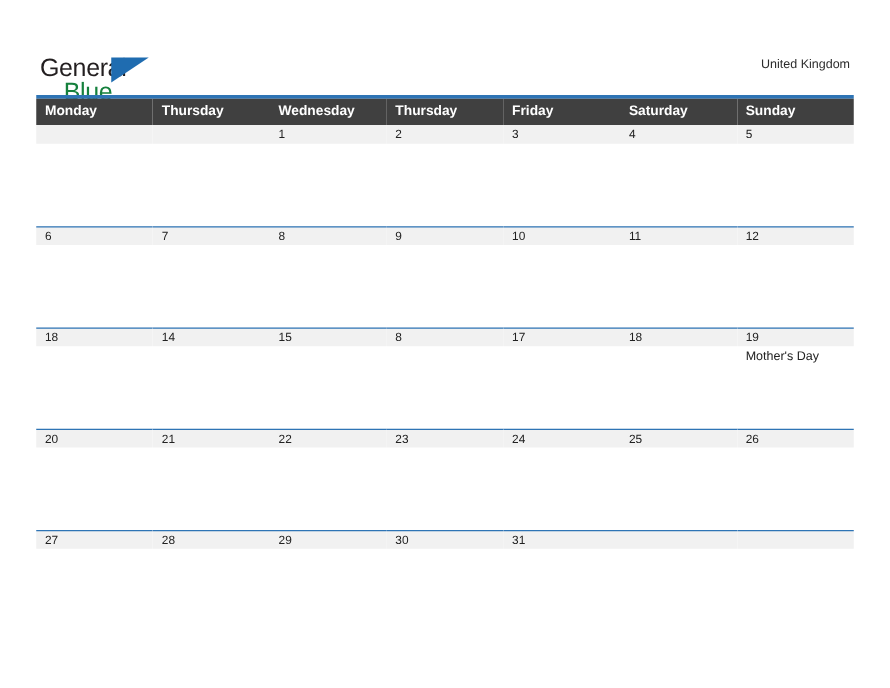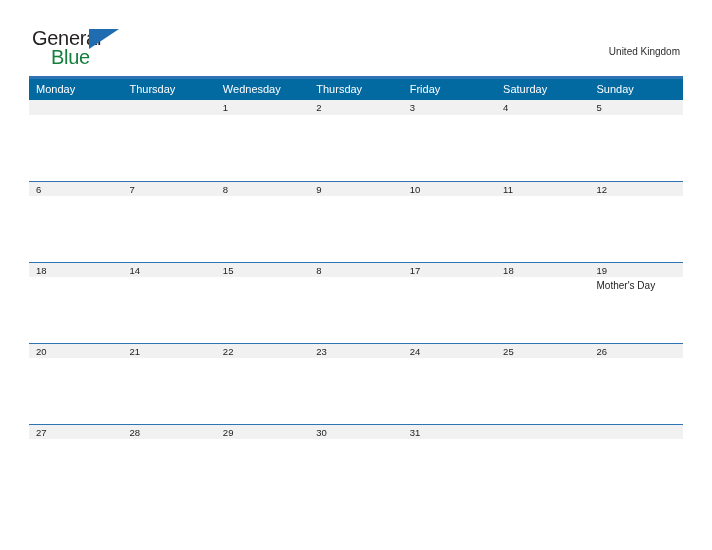--- a/index.html
+++ b/index.html
@@ -25,21 +25,21 @@
   
   .topbar {
     position: relative;
     height: 62px;
     padding: 0 30px;
   }
 
   .logo {
     position: absolute;
     left: 32px;
-    top: 28px;
+    top: 45px;
     width: 90px;
     height: 40px;
     line-height: 1;
   }
   .logo-general {
     position: absolute;
     left: 0;
     top: 0;
     font-size: 20px;
     letter-spacing: -0.3px;
@@ -101,24 +101,24 @@
     width: 100%;
   }
 
   table.cal {
     width: 100%;
     border-collapse: collapse;
     table-layout: fixed;
   }
 
   thead th {
-    background: #0369a1;
+    background: #404040;
     color: #ffffff;
     font-size: 11px;
-    font-weight: 400;
+    font-weight: 700;
     text-align: left;
     padding: 4px 0 5px 7px;
     height: 17px;
     box-sizing: border-box;
     font-family: "Liberation Sans", sans-serif;
     margin-left: 39px;
   }
 
   tbody td {
     vertical-align: top;

